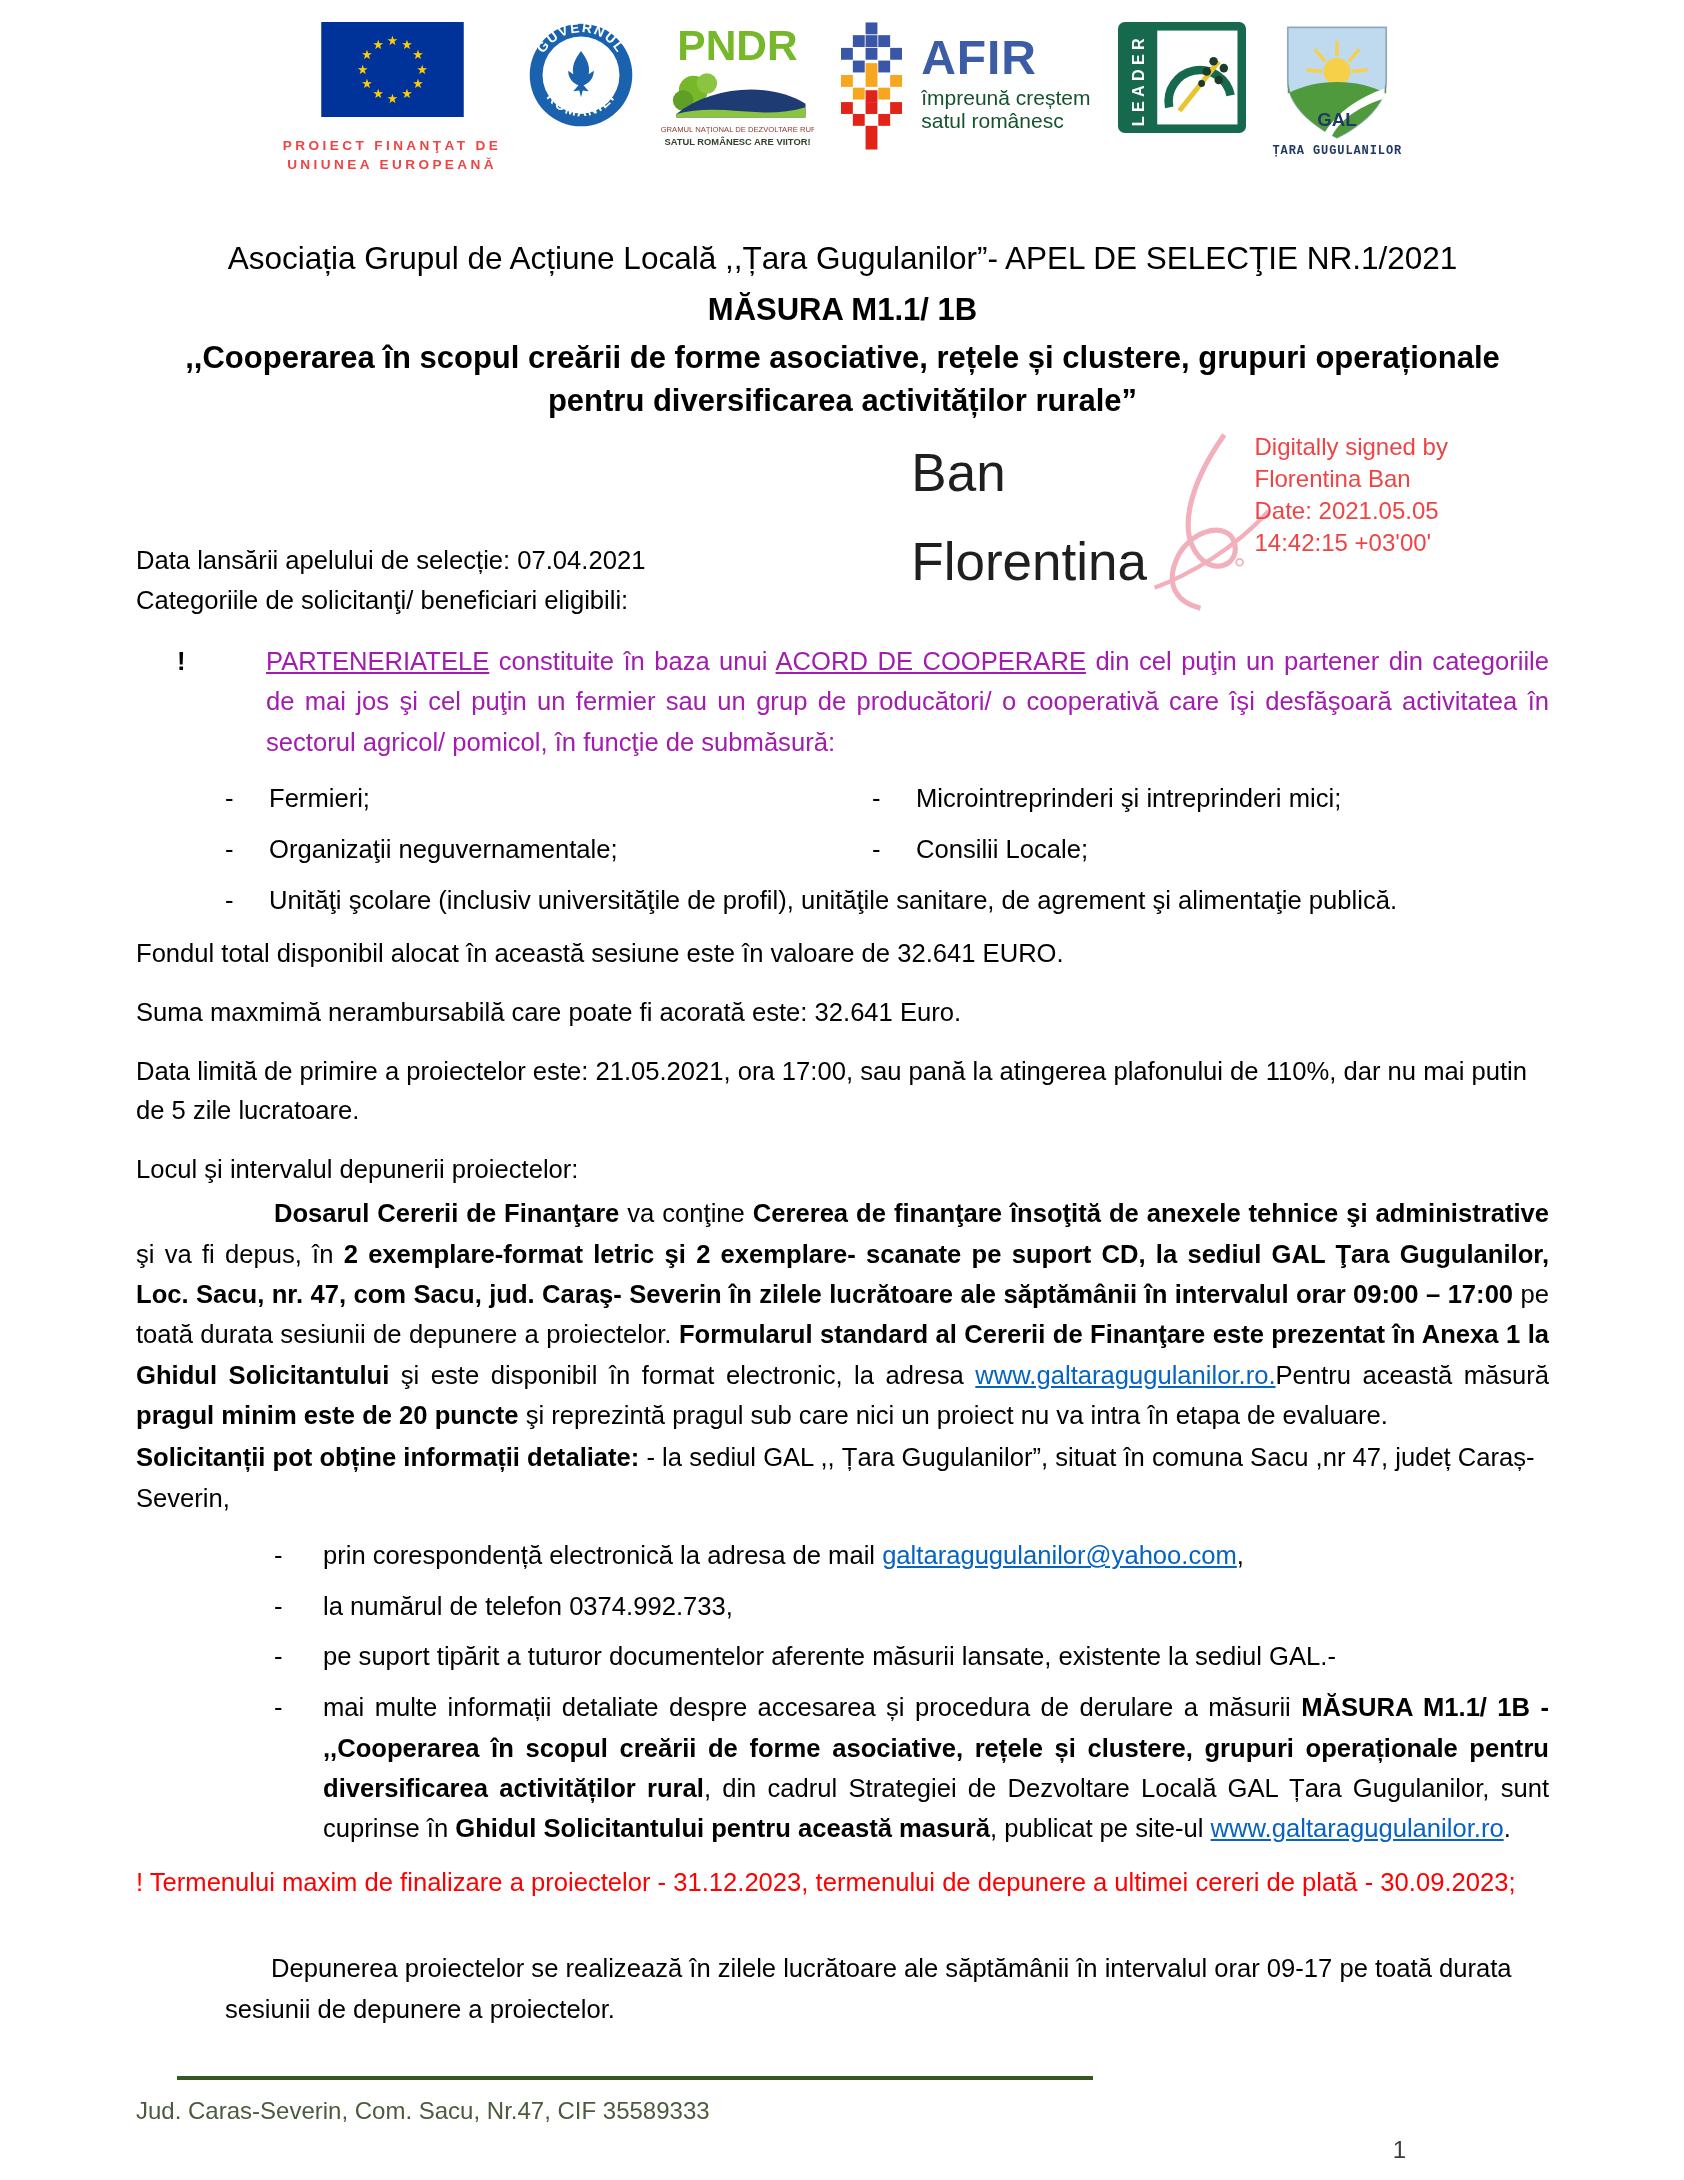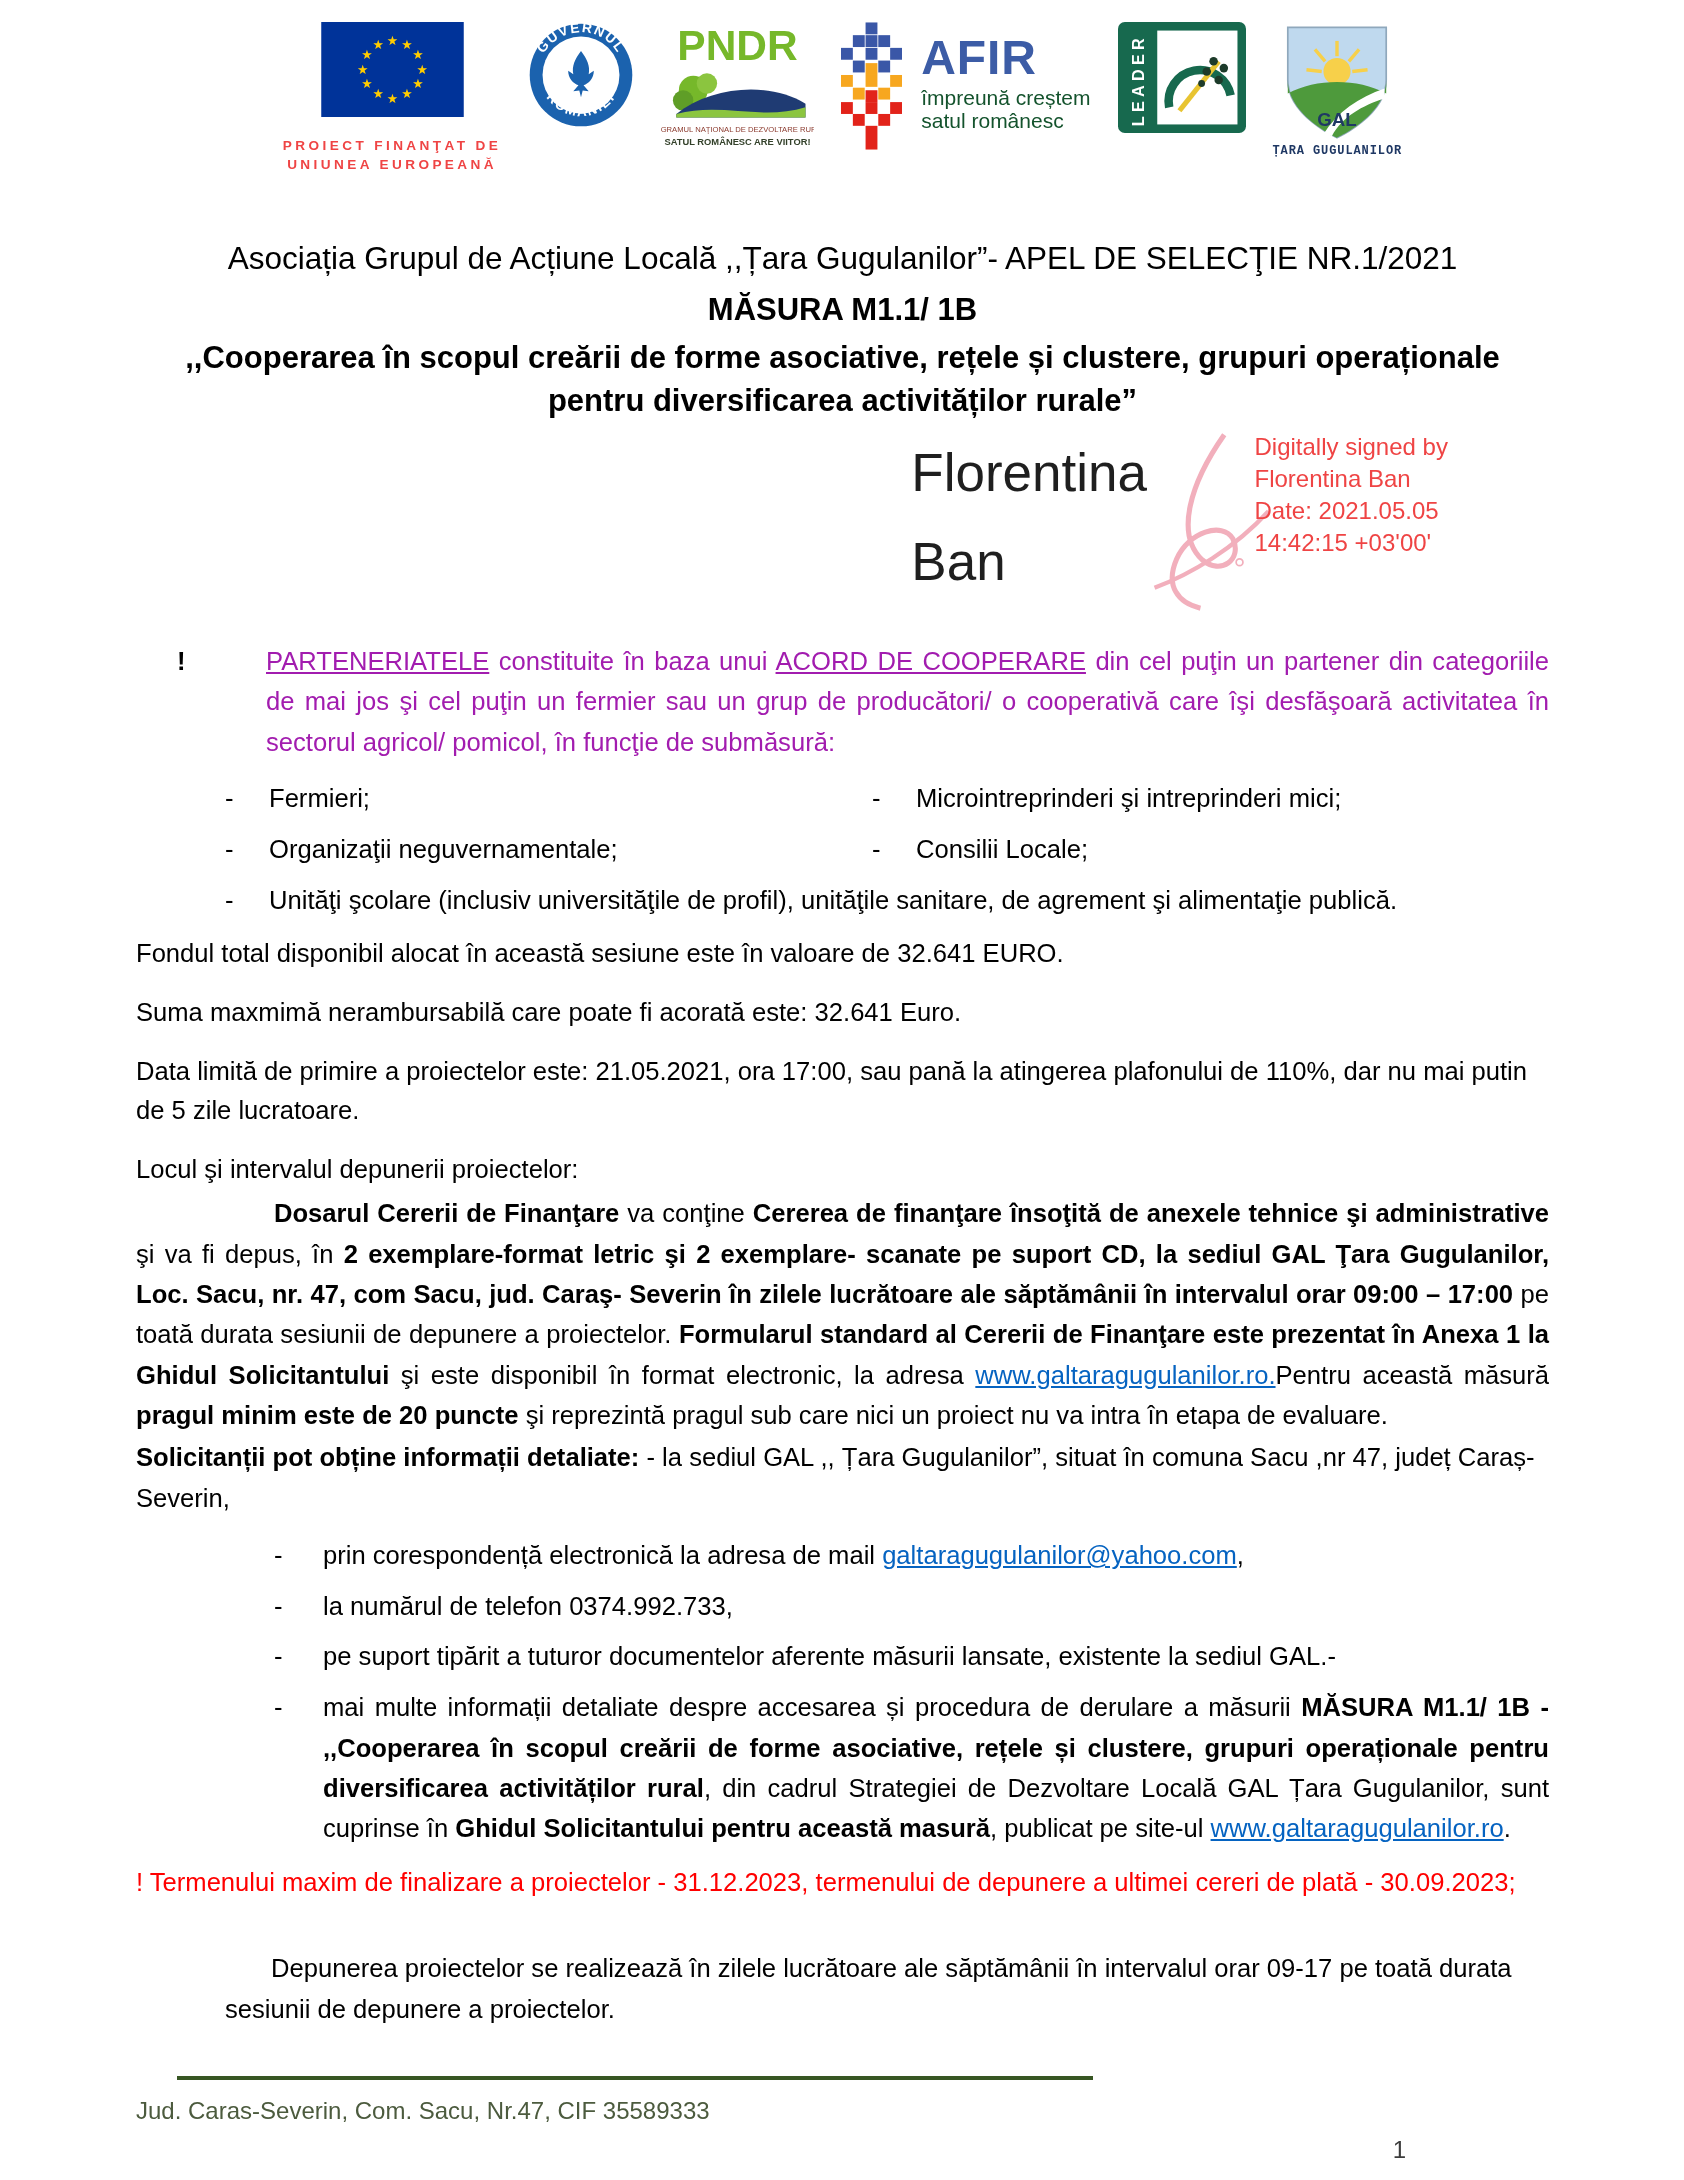--- a/index.html
+++ b/index.html
@@ -197,35 +197,39 @@
     </div>
   </div>
 
   <div class="doc-title">Asociația Grupul de Acțiune Locală ,,Țara Gugulanilor”- APEL DE SELECŢIE NR.1/2021</div>
   <div class="doc-measure">MĂSURA M1.1/ 1B</div>
   <div class="doc-subtitle">,,Cooperarea în scopul creării de forme asociative, rețele și clustere, grupuri operaționale pentru diversificarea activităților rurale”</div>
 
   <div class="sig-section">
     <div class="sig-block">
       <div class="sig-name">
+        <div>Ban</div>
         <div>Florentina</div>
-        <div>Ban</div>
       </div>
       <svg class="sig-swirl" width="145" height="187" viewBox="0 0 170 220">
         <path d="M100,8 C60,65 42,125 74,155 C96,174 122,154 110,130 C98,110 58,122 44,154 C30,186 46,206 72,212" stroke="#F2AFBC" stroke-width="6" fill="none"></path>
         <path d="M152,98 C112,142 60,172 18,188" stroke="#F2AFBC" stroke-width="5" fill="none"></path>
         <circle cx="118" cy="158" r="4" fill="none" stroke="#F2AFBC" stroke-width="2"></circle>
       </svg>
       <div class="sig-details">
         <div>Digitally signed by</div>
         <div>Florentina Ban</div>
         <div>Date: 2021.05.05</div>
         <div>14:42:15 +03'00'</div>
       </div>
     </div>
+    <div class="left-col">
+      <div>Data lansării apelului de selecție: 07.04.2021</div>
+      <div>Categoriile de solicitanţi/ beneficiari eligibili:</div>
+    </div>
   </div>
 
   <div class="excl-para">
     <div class="excl-mark">!</div>
     <div class="excl-text"><span class="r-u">PARTENERIATELE</span><span> constituite în baza unui </span><span class="r-u">ACORD DE COOPERARE</span><span> din cel puţin un partener din categoriile de mai jos şi cel puţin un fermier sau un grup de producători/ o cooperativă care îşi desfăşoară activitatea în sectorul agricol/ pomicol, în funcţie de submăsură:</span></div>
   </div>
 
   <div>
     <div class="elig-row">
       <div class="elig-item elig-first">

